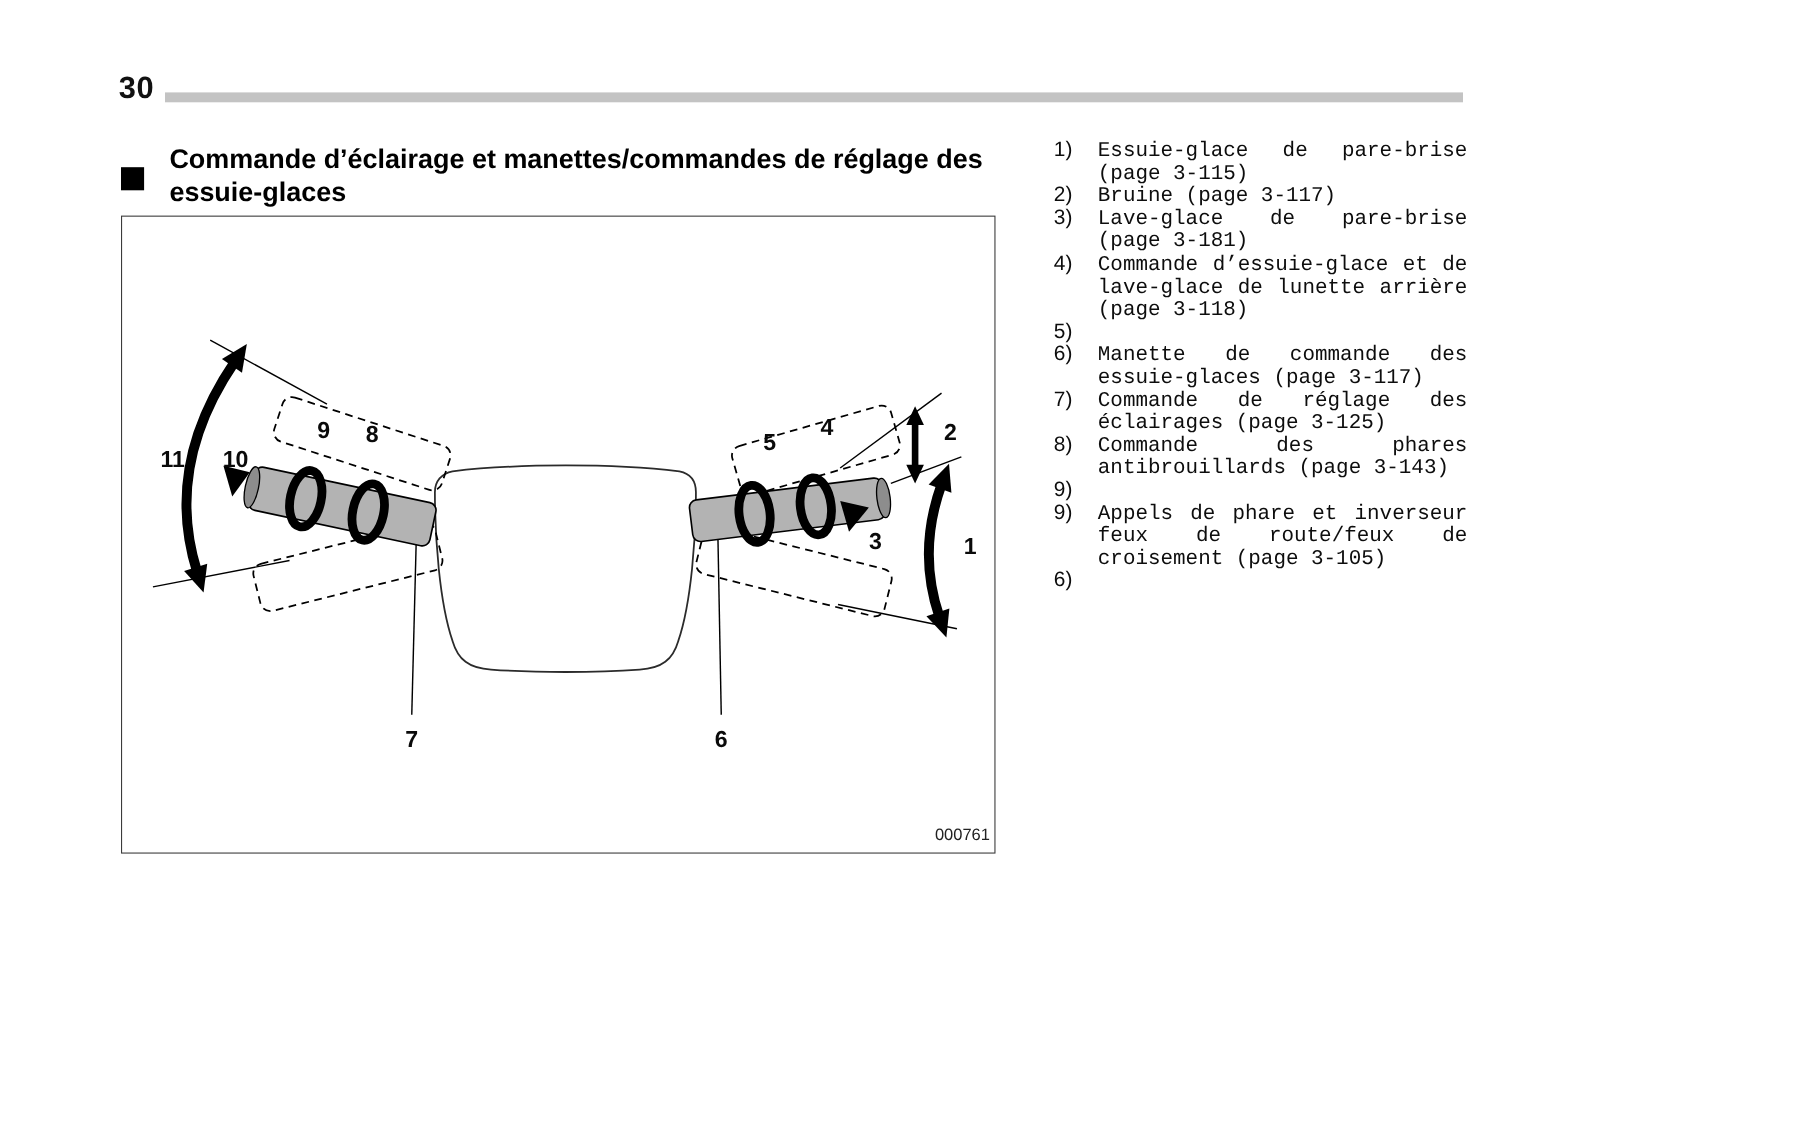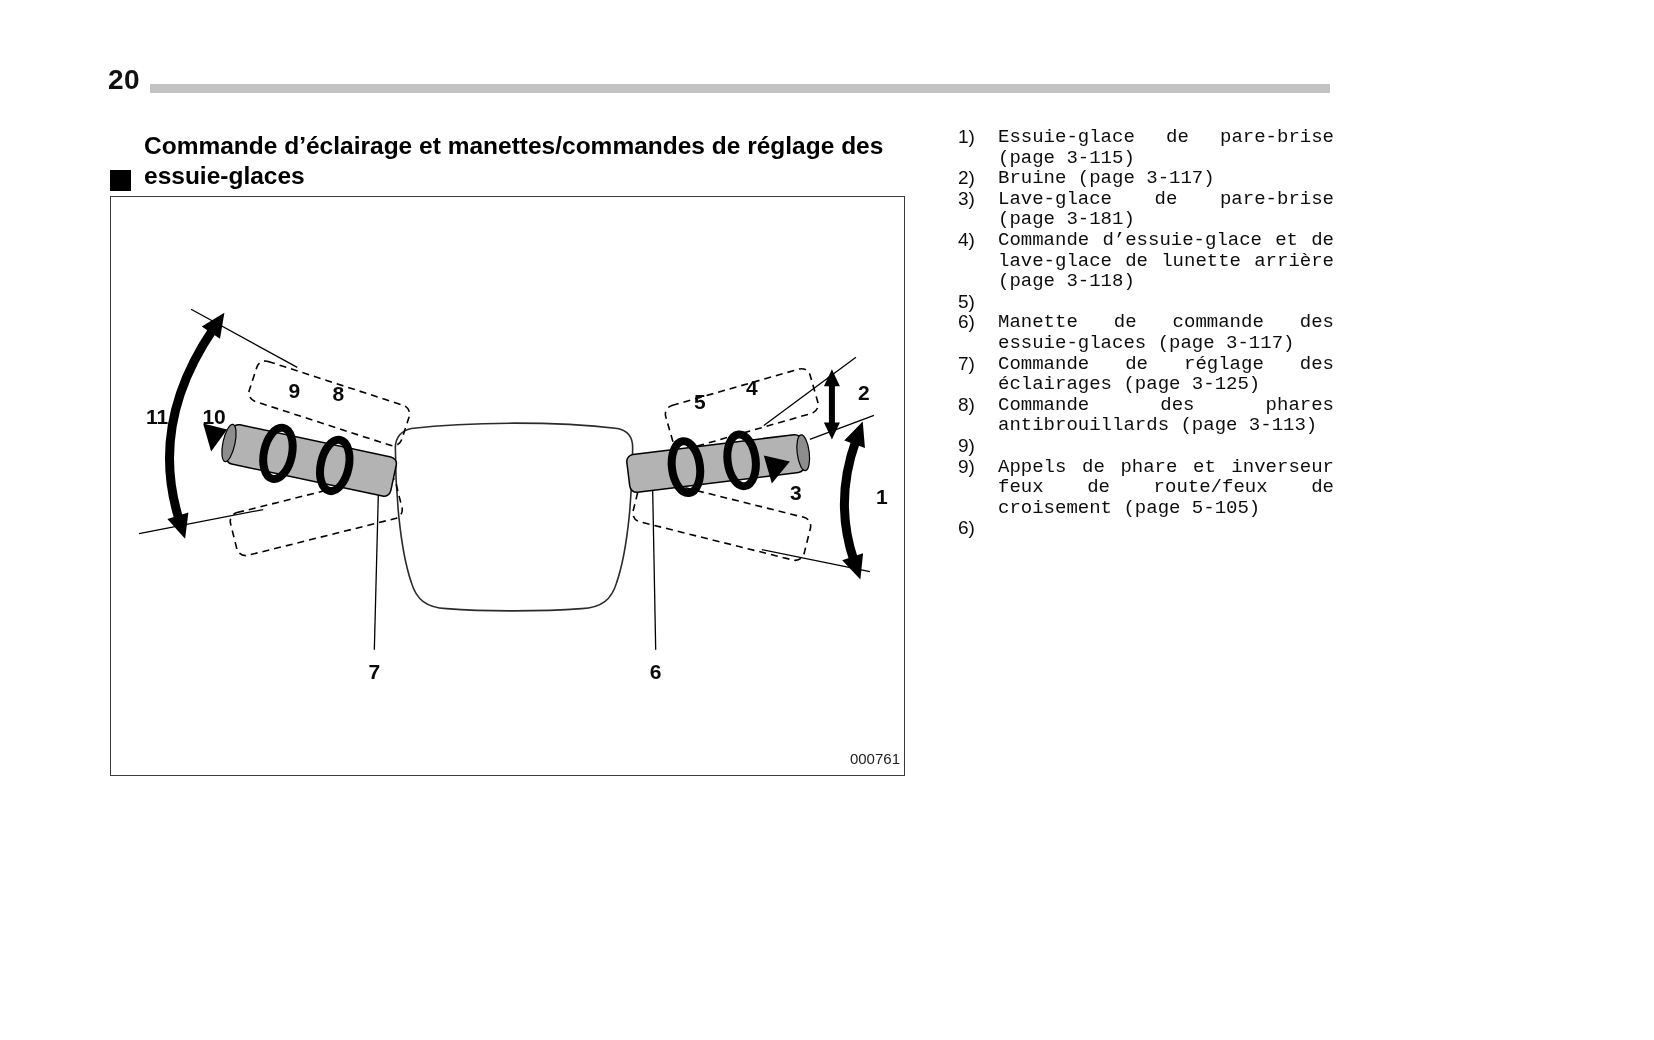--- a/index.html
+++ b/index.html
@@ -10,21 +10,21 @@
   .page-number{
     position:absolute;left:108px;top:64px;
     font-size:28px;font-weight:bold;letter-spacing:0.5px;
   }
   .page-rule{
     position:absolute;left:150px;top:84px;width:1180px;height:9px;
     background:#c3c3c3;
   }
   .section-heading{
     position:absolute;left:110px;top:131px;width:824px;
-    display:flex;gap:13px;align-items:flex-end;
+    display:flex;gap:23px;align-items:center;
   }
   .heading-square{
     width:21px;height:21px;background:#000;flex-shrink:0;margin-top:4px;
   }
   .heading-text{
     font-size:24.5px;font-weight:bold;line-height:1.22;color:#000;
   }
   .figure-panel{
     position:absolute;left:110px;top:196px;width:795px;height:580px;
     border:1.5px solid #3c3c3c;box-sizing:border-box;background:#fff;
@@ -38,21 +38,21 @@
     position:absolute;left:958px;top:127px;width:376px;
     font-size:19px;line-height:20.6px;color:#0d0d0d;
   }
   .legend-item{display:flex;}
   .legend-num{width:40px;flex-shrink:0;}
   .legend-txt{flex:1;text-align:justify;font-family:Liberation Mono, monospace;}
 </style>
 </head>
 <body>
 
-<div class="page-number">20</div>
+<div class="page-number">30</div>
 <div class="page-rule"></div>
 
 <div class="section-heading">
   <div class="heading-square"></div>
   <div class="heading-text">Commande d’éclairage et manettes/commandes de réglage des essuie-glaces</div>
 </div>
 
 <div class="figure-panel">
   <svg viewBox="0 0 792 577">
     <defs>
@@ -152,25 +152,25 @@
   <div class="legend-item">
     <span class="legend-num">6)</span>
     <span class="legend-txt">Manette de commande des essuie-glaces (page 3-117)</span>
   </div>
   <div class="legend-item">
     <span class="legend-num">7)</span>
     <span class="legend-txt">Commande de réglage des éclairages (page 3-125)</span>
   </div>
   <div class="legend-item">
     <span class="legend-num">8)</span>
-    <span class="legend-txt">Commande des phares antibrouillards (page 3-113)</span>
+    <span class="legend-txt">Commande des phares antibrouillards (page 3-143)</span>
   </div>
   <div class="legend-item">
     <span class="legend-num">9)</span>
   </div>
   <div class="legend-item">
     <span class="legend-num">9)</span>
-    <span class="legend-txt">Appels de phare et inverseur feux de route/feux de croisement (page 5-105)</span>
+    <span class="legend-txt">Appels de phare et inverseur feux de route/feux de croisement (page 3-105)</span>
   </div>
   <div class="legend-item">
     <span class="legend-num">6)</span>
   </div>
 </div>
 
 </body></html>

